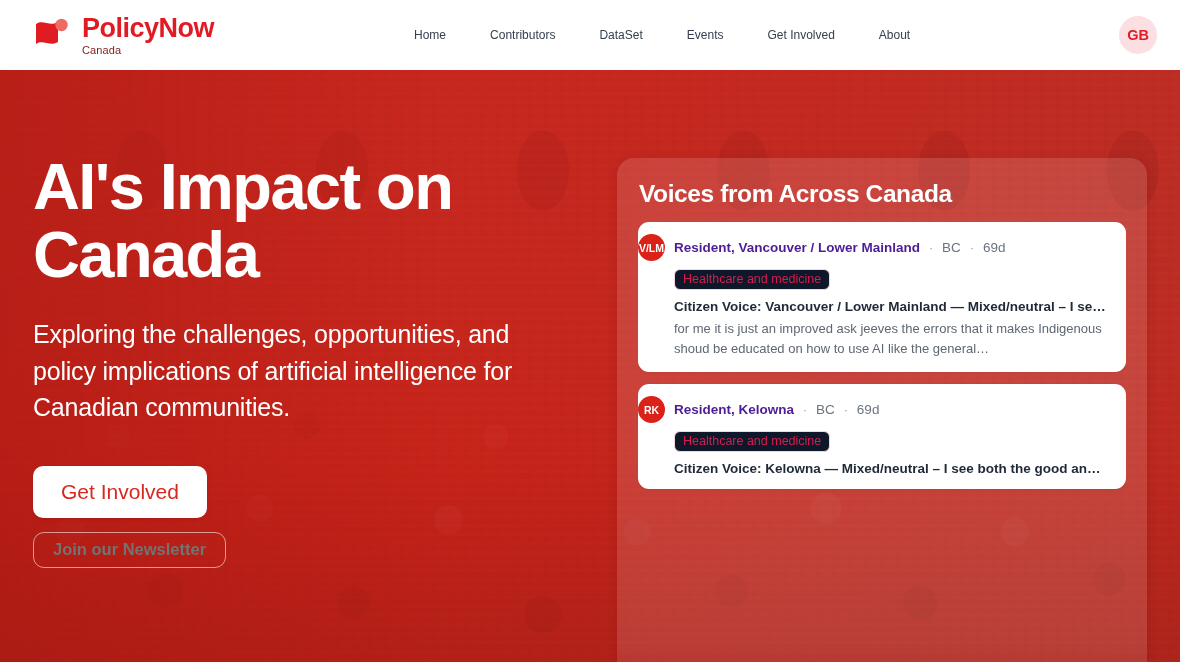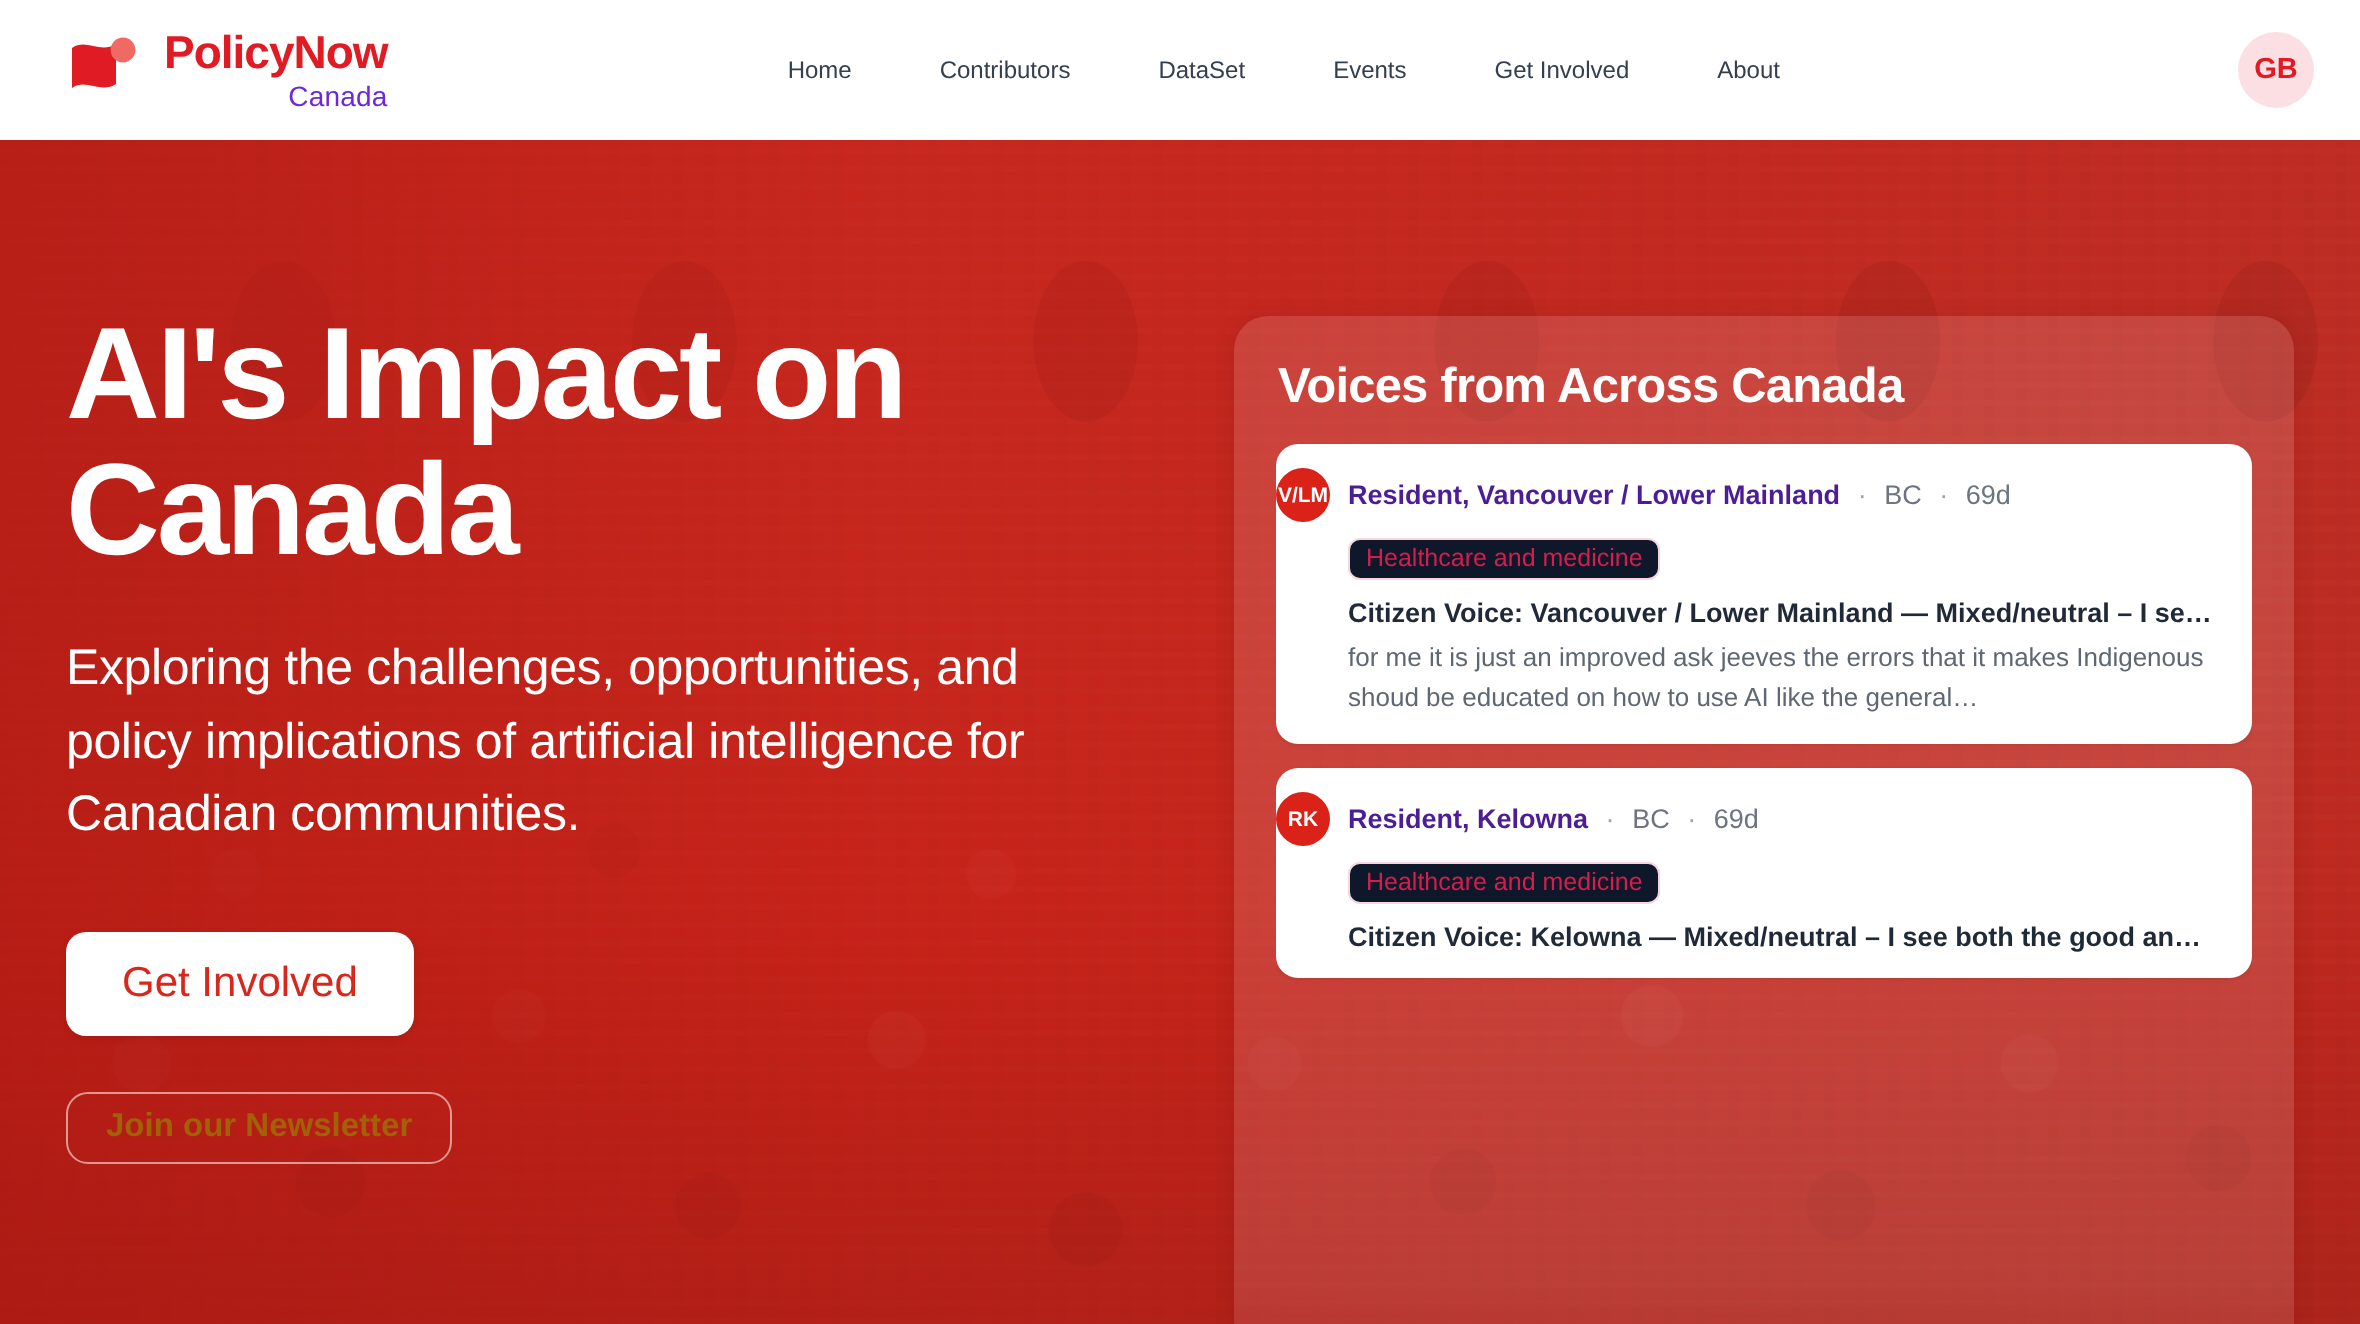--- a/index.html
+++ b/index.html
@@ -15,24 +15,24 @@
   #header {
     position:absolute; top:0; left:0; width:1180px; height:70px;
     background:#ffffff; display:flex; align-items:center;
     z-index:30;
   }
   #brand { display:flex; align-items:center; margin-left:33px; }
   .logo-mark { position:relative; width:40px; height:38px; margin-right:9px; }
   .logo-mark svg { position:absolute; left:0; top:2px; }
   .logo-text { display:flex; flex-direction:column; line-height:1; }
   .logo-title {
-    font-size:23px; font-weight:bold; color:#e01b24; letter-spacing:-0.5px;
+    font-size:27px; font-weight:bold; color:#e01b24; letter-spacing:-0.5px;
   }
   .logo-sub {
-    font-size:14px; color:#6d28d9; margin-top:3px; letter-spacing:0.1px;text-align:right;
+    font-size:11px; color:#7f1d1d; margin-top:3px; letter-spacing:0.1px;
   }
 
   #nav { display:flex; align-items:center; margin-left:200px; gap:44px; }
   #nav a {
     font-size:12px; color:#34404f; text-decoration:none; white-space:nowrap;
   }
 
   #avatar {
     position:absolute; right:23px; top:16px;
     width:38px; height:38px; border-radius:50%;
@@ -109,22 +109,22 @@
   }
   #hero-buttons { margin-top:40px; }
   #btn-primary {
     display:inline-flex; align-items:center; justify-content:center;
     height:52px; padding:0 28px; border-radius:10px;
     background:#ffffff; color:#d8271d; font-size:21px;
     border:none; cursor:pointer; box-shadow:0 1px 3px rgba(0,0,0,.10);
   }
   #btn-secondary {
     display:inline-flex; align-items:center; justify-content:center;
-    height:36px; padding:0 19px; border-radius:11px; margin-top:28px;
-    background:transparent; color:#a16207; font-size:16.5px; font-weight:bold;
+    height:36px; padding:0 19px; border-radius:11px; margin-top:14px;
+    background:transparent; color:#737373; font-size:16.5px; font-weight:bold;
     border:1px solid rgba(255,255,255,.55); cursor:pointer;
   }
 
   
   #voices {
     position:absolute; left:617px; top:88px; width:530px; height:546px;
     border-radius:17px; overflow:hidden;
     background:rgba(255,255,255,.13);
     box-shadow:0 1px 10px rgba(90,12,8,.18);
   }

